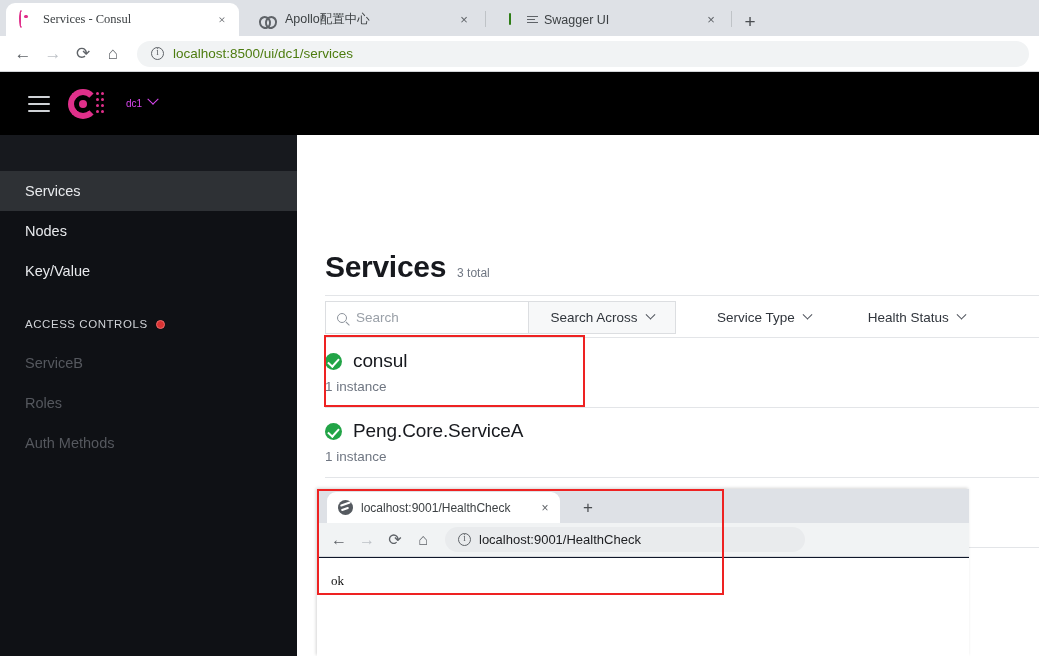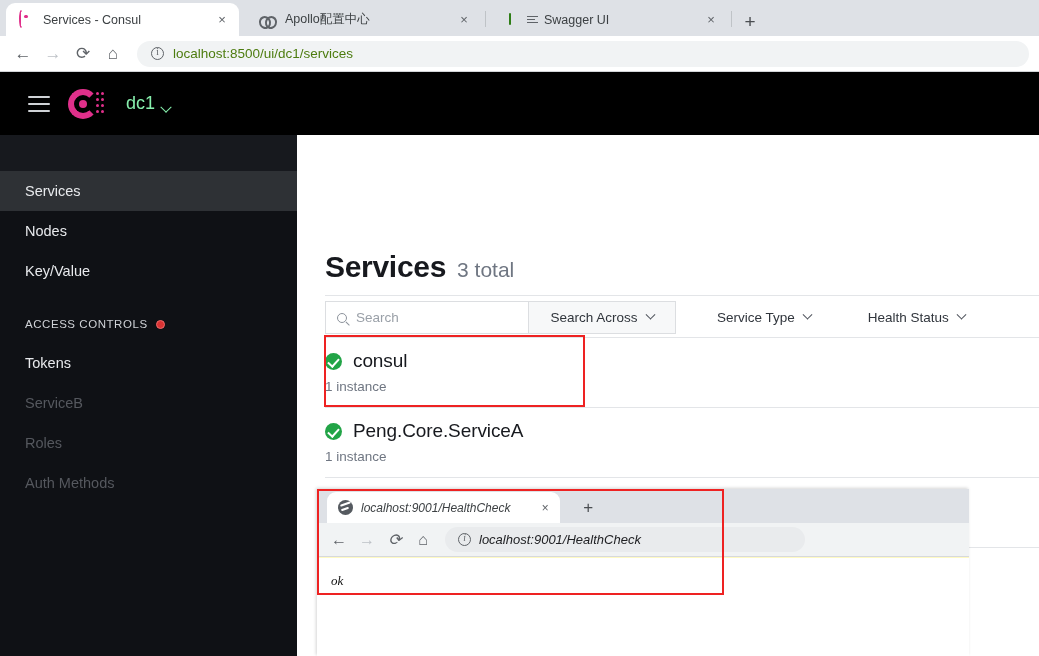--- a/index.html
+++ b/index.html
@@ -17,21 +17,21 @@
     background: #dee1e6;
   }
   .tab {
     position: absolute; top: 3px; height: 33px;
     display: flex; align-items: center; gap: 9px;
     padding: 0 8px 0 12px;
     border-radius: 9px 9px 0 0;
     font-size: 12.5px; color: #3c4043;
     white-space: nowrap; overflow: hidden;
   }
-  .tab.active { background: #ffffff; }
+  .tab.active { background: #ffffff; font-family: Liberation Serif, serif; }
   .tab .favicon { width: 16px; height: 16px; flex: 0 0 16px; position: relative; }
   .tab .tab-title {
     flex: 1 1 auto; overflow: hidden; text-overflow: ellipsis;
     font-size: 12.5px; color: #3c4043;
   }
   .tab .tab-close {
     width: 18px; height: 18px; flex: 0 0 18px;
     display: flex; align-items: center; justify-content: center;
     font-size: 13px; color: #5f6368; line-height: 1;
   }
@@ -133,21 +133,21 @@
     border: 6.5px solid #e0308b; border-right-color: transparent;
   }
   .consul-logo .core {
     position: absolute; left: 11px; top: 13px;
     width: 8px; height: 8px; border-radius: 50%; background: #e0308b;
   }
   .consul-logo .dots { position: absolute; left: 28px; top: 5px; width: 12px; height: 24px; }
   .consul-logo .dots i {
     position: absolute; width: 3px; height: 3px; border-radius: 50%; background: #e0308b;
   }
-  .dc-select { display: flex; align-items: flex-end; gap: 7px; color: #86efac; font-size: 18px; }
+  .dc-select { display: flex; align-items: flex-start; gap: 7px; color: #d946ef; font-size: 10px; }
   .chev { display: inline-block; width: 8px; height: 8px; border-right: 1.6px solid currentColor; border-bottom: 1.6px solid currentColor; transform: rotate(45deg) translate(-2px,-2px); }
 
   .consul-subbar {
     position: absolute; top: 63px; left: 0; width: 297px; height: 36px; background: #17191e;
   }
   .sidebar {
     position: absolute; top: 99px; left: 0; width: 297px; height: 485px;
     background: #0f1115;
   }
   .side-item {
@@ -169,21 +169,21 @@
   
   .main {
     position: absolute; top: 99px; left: 297px; width: 742px; height: 485px;
     background: #ffffff;
   }
   .page-title-row {
     position: absolute; left: 28px; top: 79px;
     display: flex; align-items: baseline; gap: 11px;
   }
   .page-title { font-size: 30px; font-weight: bold; color: #17191e; letter-spacing: -0.3px; }
-  .page-total { font-size: 21px; color: #6f7682; }
+  .page-total { font-size: 12px; color: #6f7682; }
   .title-rule {
     position: absolute; left: 28px; top: 124px; width: 714px; height: 1px; background: #e3e5e8;
   }
 
   .filterbar { position: absolute; left: 28px; top: 130px; height: 33px; display: flex; align-items: stretch; }
   .search-wrap {
     width: 204px; background: #fff; border: 1px solid #dcdee1;
     display: flex; align-items: center; gap: 9px; padding: 4px 11px;
   }
   .mag {
@@ -220,23 +220,22 @@
     content: ""; position: absolute; left: 5px; top: 3px;
     width: 5px; height: 9px; border-right: 2px solid #fff; border-bottom: 2px solid #fff;
     transform: rotate(42deg);
   }
   .svc-name { font-size: 19px; color: #17191e; letter-spacing: -0.1px; }
   .svc-meta { font-size: 13.5px; color: #6f7682; margin-top: 7px; }
 
   
   .overlay-win {
     position: absolute; left: 317px; top: 489px; width: 652px; height: 167px;
-    background: #fef9c3; overflow: hidden;
+    background: #0f172a; overflow: hidden;
     box-shadow: -1px -1px 3px rgba(0,0,0,0.17);
-    font-style: italic;
   }
   .ov-tabstrip { position: absolute; top: 0; left: 0; width: 722px; height: 34px; background: #dee1e6; }
   .ov-tab {
     position: absolute; left: 10px; top: 3px; height: 31px; width: 233px;
     background: #ffffff; border-radius: 9px 9px 0 0;
     display: flex; align-items: center; gap: 8px; padding: 0 7px 0 11px;
   }
   .ov-fav {
     width: 15px; height: 15px; border-radius: 50%; flex: 0 0 15px;
     background: #555a60; position: relative; overflow: hidden;
@@ -372,23 +371,20 @@
       </div>
       <div class="side-item">
         <span>Key/Value</span>
       </div>
 
       <div class="side-section">
         <span>ACCESS CONTROLS</span>
         <span class="red-dot"></span>
       </div>
 
-      <div class="side-item">
-        <span>Tokens</span>
-      </div>
       <div class="side-item disabled">
         <span>ServiceB</span>
       </div>
       <div class="side-item disabled">
         <span>Roles</span>
       </div>
       <div class="side-item disabled">
         <span>Auth Methods</span>
       </div>
     </div>

